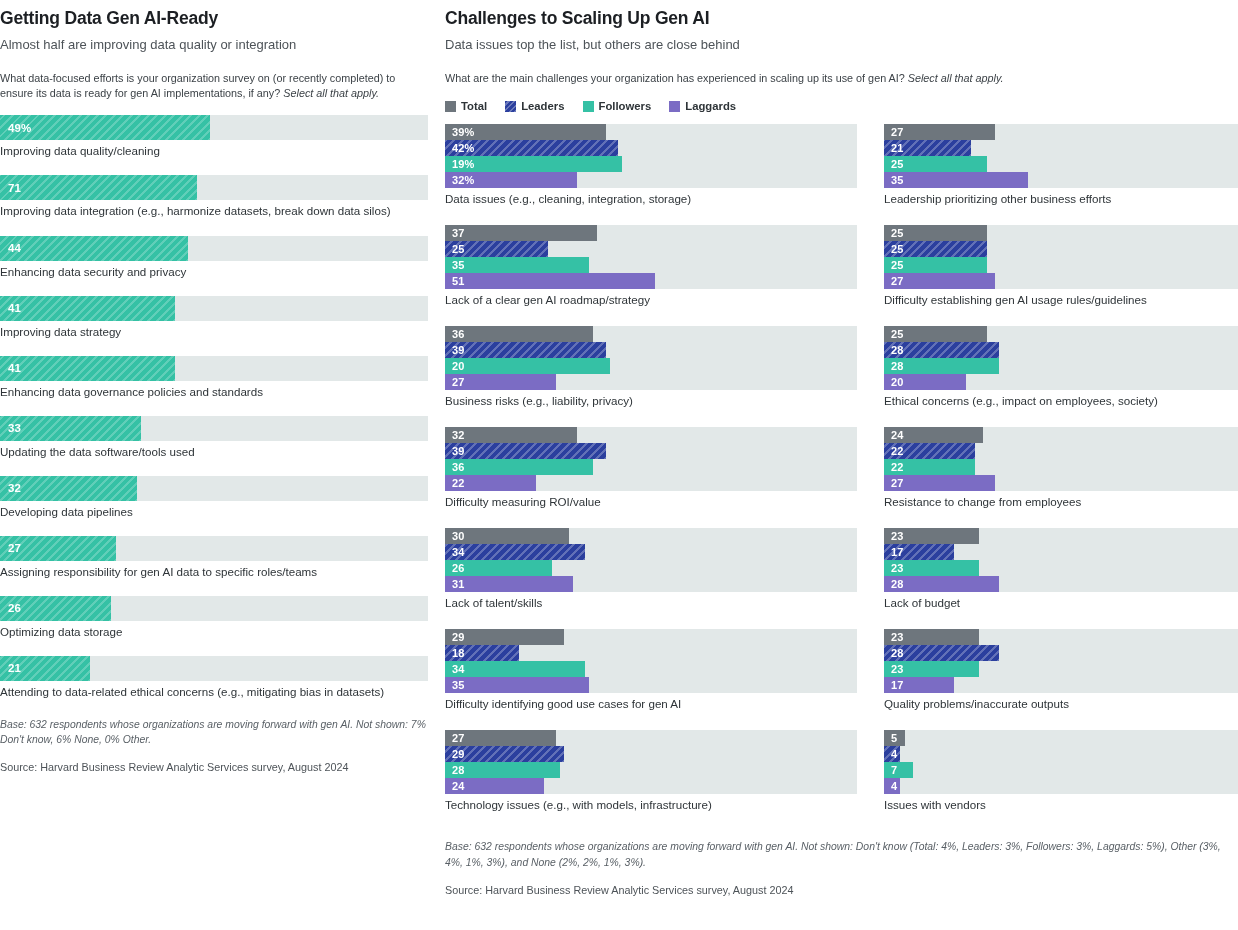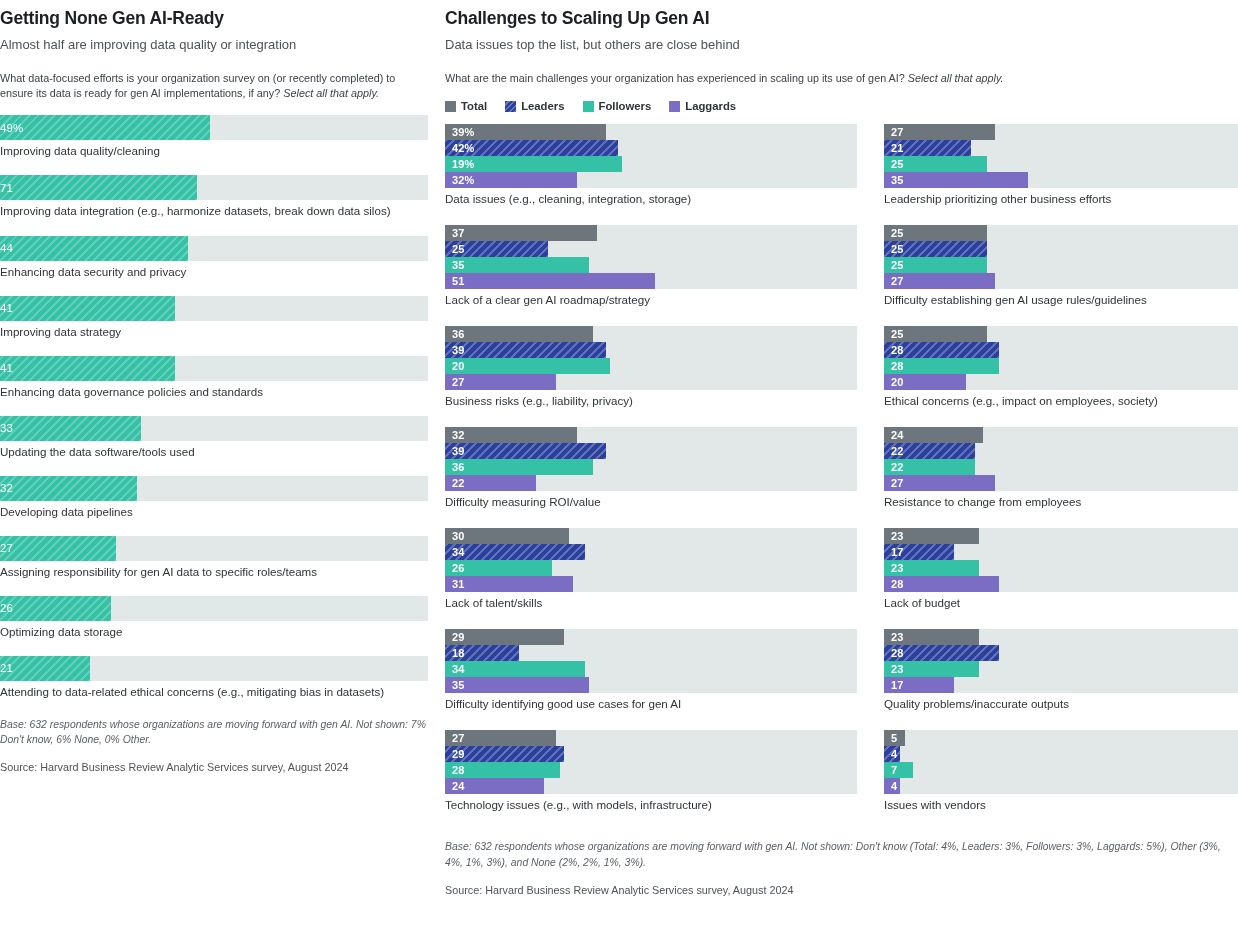--- a/index.html
+++ b/index.html
@@ -73,21 +73,22 @@
       rgba(255,255,255,0.22) 2px,
       rgba(255,255,255,0) 2px,
       rgba(255,255,255,0) 6px
     );
     display: flex;
     align-items: center;
   }
   .lbar .val {
     color: #ffffff;
     font-size: 11.5px;
-    font-weight: 400;
+    font-weight: 700;
+    padding-left: 8px;
     letter-spacing: 0.1px;
   }
   .llabel {
     font-size: 11.6px;
     color: #2e3438;
     margin-top: 3px;
     line-height: 1.3;
   }
 
   .footnote {
@@ -196,21 +197,21 @@
     color: #4d5358;
     margin-top: 14px;
   }
 </style>
 </head>
 <body>
 
 <div class="page">
 
   <div class="panel-left">
-    <h1 class="chart-title">Getting None Gen AI-Ready</h1>
+    <h1 class="chart-title">Getting Data Gen AI-Ready</h1>
     <div class="chart-subtitle">Almost half are improving data quality or integration</div>
     <div class="question">
       <span>What data-focused efforts is your organization survey on (or recently completed) to ensure its data is ready for gen AI implementations, if any?</span>
       <em>Select all that apply.</em>
     </div>
 
     <div id="left-bars">
         <div class="lrow">
           <div class="ltrack">
             <div class="lbar" style="width: 49%; background-color: rgb(53, 193, 165);">

